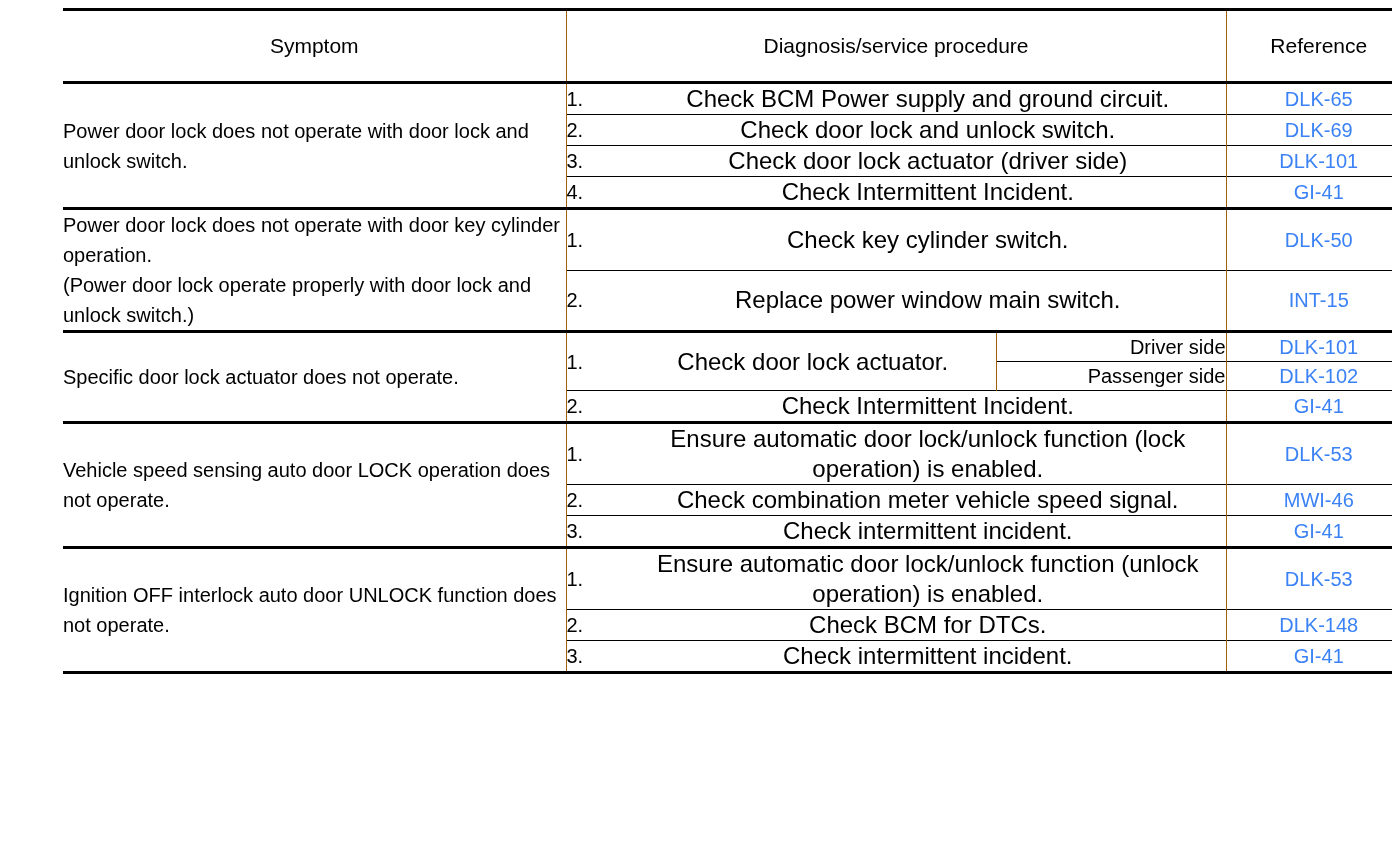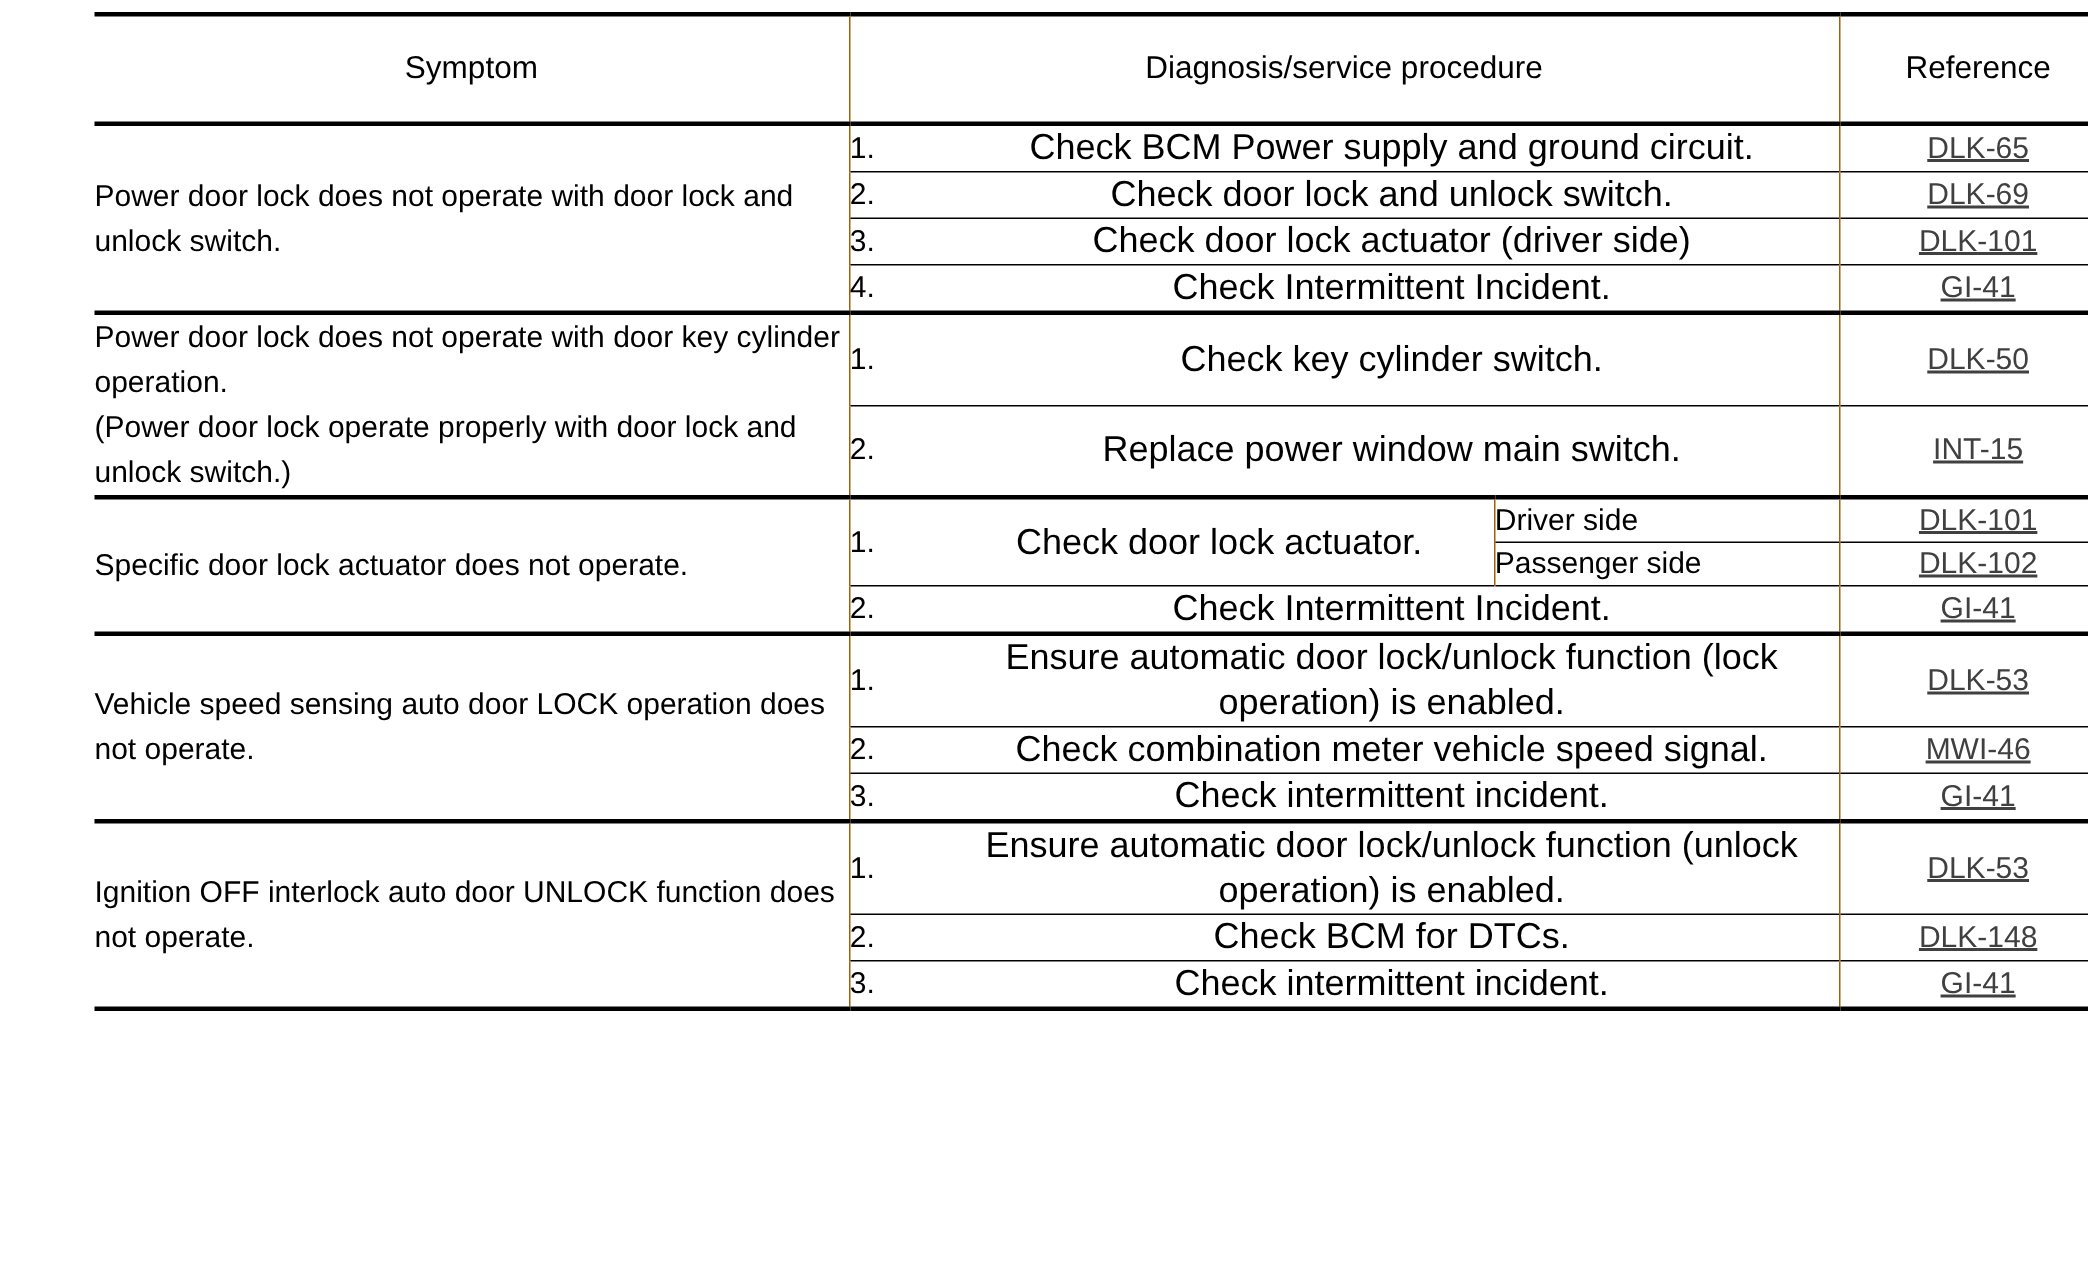--- a/index.html
+++ b/index.html
@@ -79,32 +79,31 @@
   .proc-cell {
     font-size: 24px;
     line-height: 30px;
     text-align: center;
     padding: 8px 12px 8px 4px;
     vertical-align: middle;
   }
   .sub-cell {
     font-size: 20px;
     line-height: 28px;
-    text-align: left;
+    text-align: right;
     padding: 6px 10px 6px 16px;
   }
   .ref-cell {
     font-size: 20px;
     line-height: 28px;
     text-align: center;
     padding: 6px 8px;
   }
   .ref-link {
-    text-decoration: underline;
-    color: #404040;
+    color: #3b82f6;
     white-space: nowrap;
   }
 </style>
 </head>
 <body>
 
 <div class="table-wrap">
   <table class="symptom-table">
     <colgroup>
       <col class="c-symptom">

